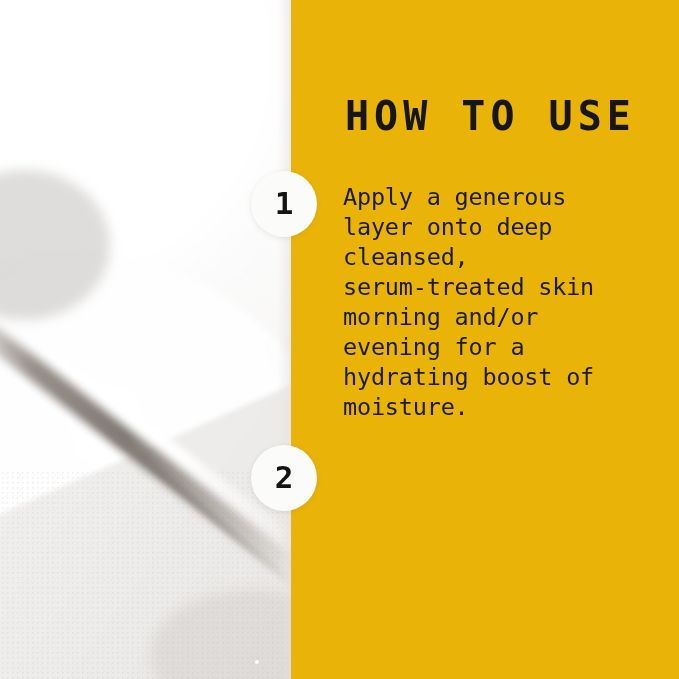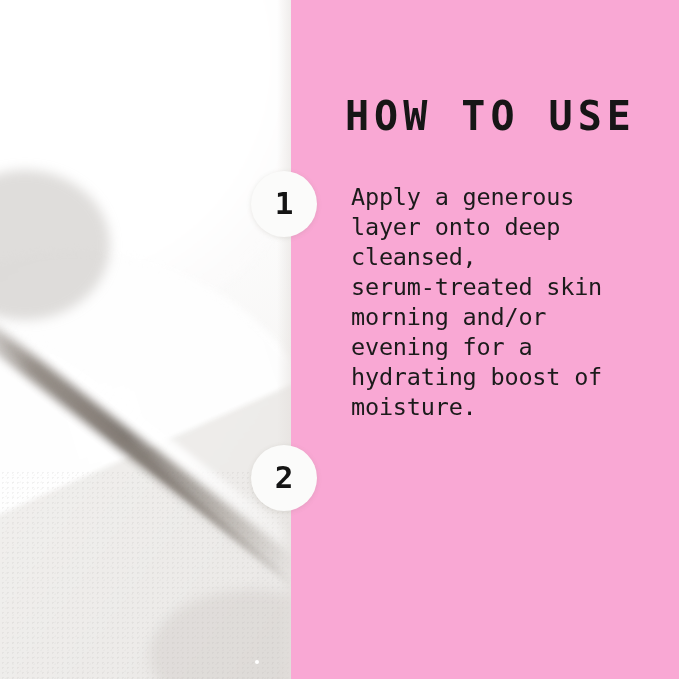--- a/index.html
+++ b/index.html
@@ -137,21 +137,21 @@
     right: 0; top: 0;
     width: 14px; height: 679px;
     background: linear-gradient(90deg, rgba(236,233,231,0) 0%, rgba(228,224,221,0.55) 100%);
   }
 
   
   #content-panel {
     position: absolute;
     left: 291px; top: 0;
     width: 388px; height: 679px;
-    background: #f9a8d4;
+    background: #eab308;
   }
   #title {
     position: absolute;
     left: 54px;
     top: 96px;
     font-size: 40px;
     font-weight: 700;
     letter-spacing: 5px;
     color: #161616;
     white-space: nowrap;
@@ -160,21 +160,21 @@
   .step-text {
     position: absolute;
     left: 52px;
     width: 300px;
     font-size: 23.5px;
     line-height: 30px;
     color: #1b1b1b;
     white-space: pre-line;
     letter-spacing: -0.2px;
   }
-  #step1-text { top: 182px; margin-left: 8px; }
+  #step1-text { top: 182px; }
   #step2-text { top: 454px; }
 
   
   .badge {
     position: absolute;
     width: 66px;
     height: 66px;
     border-radius: 50%;
     background: #fbfbfa;
     display: flex;

